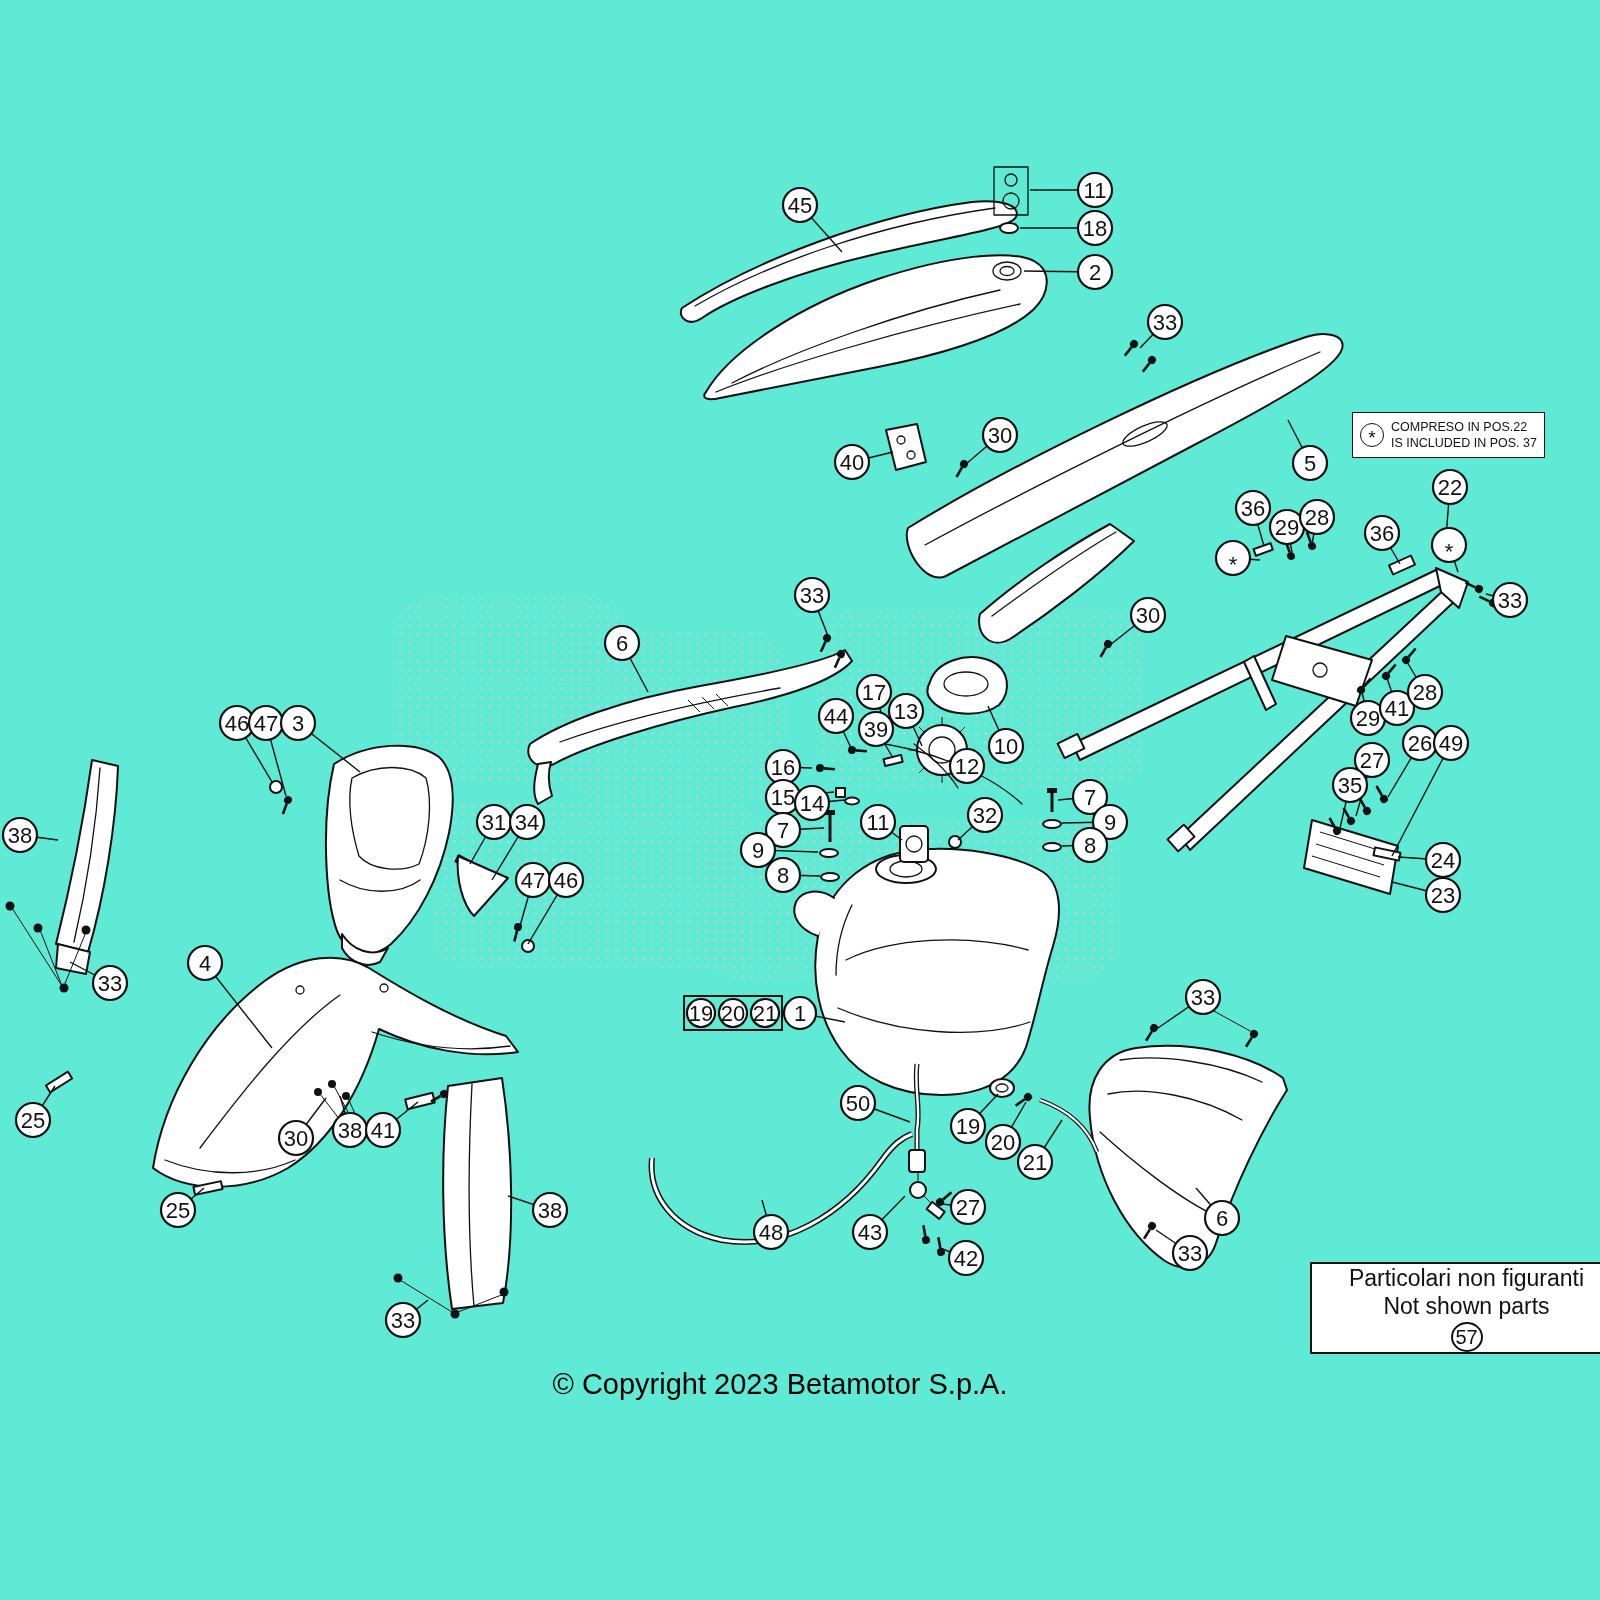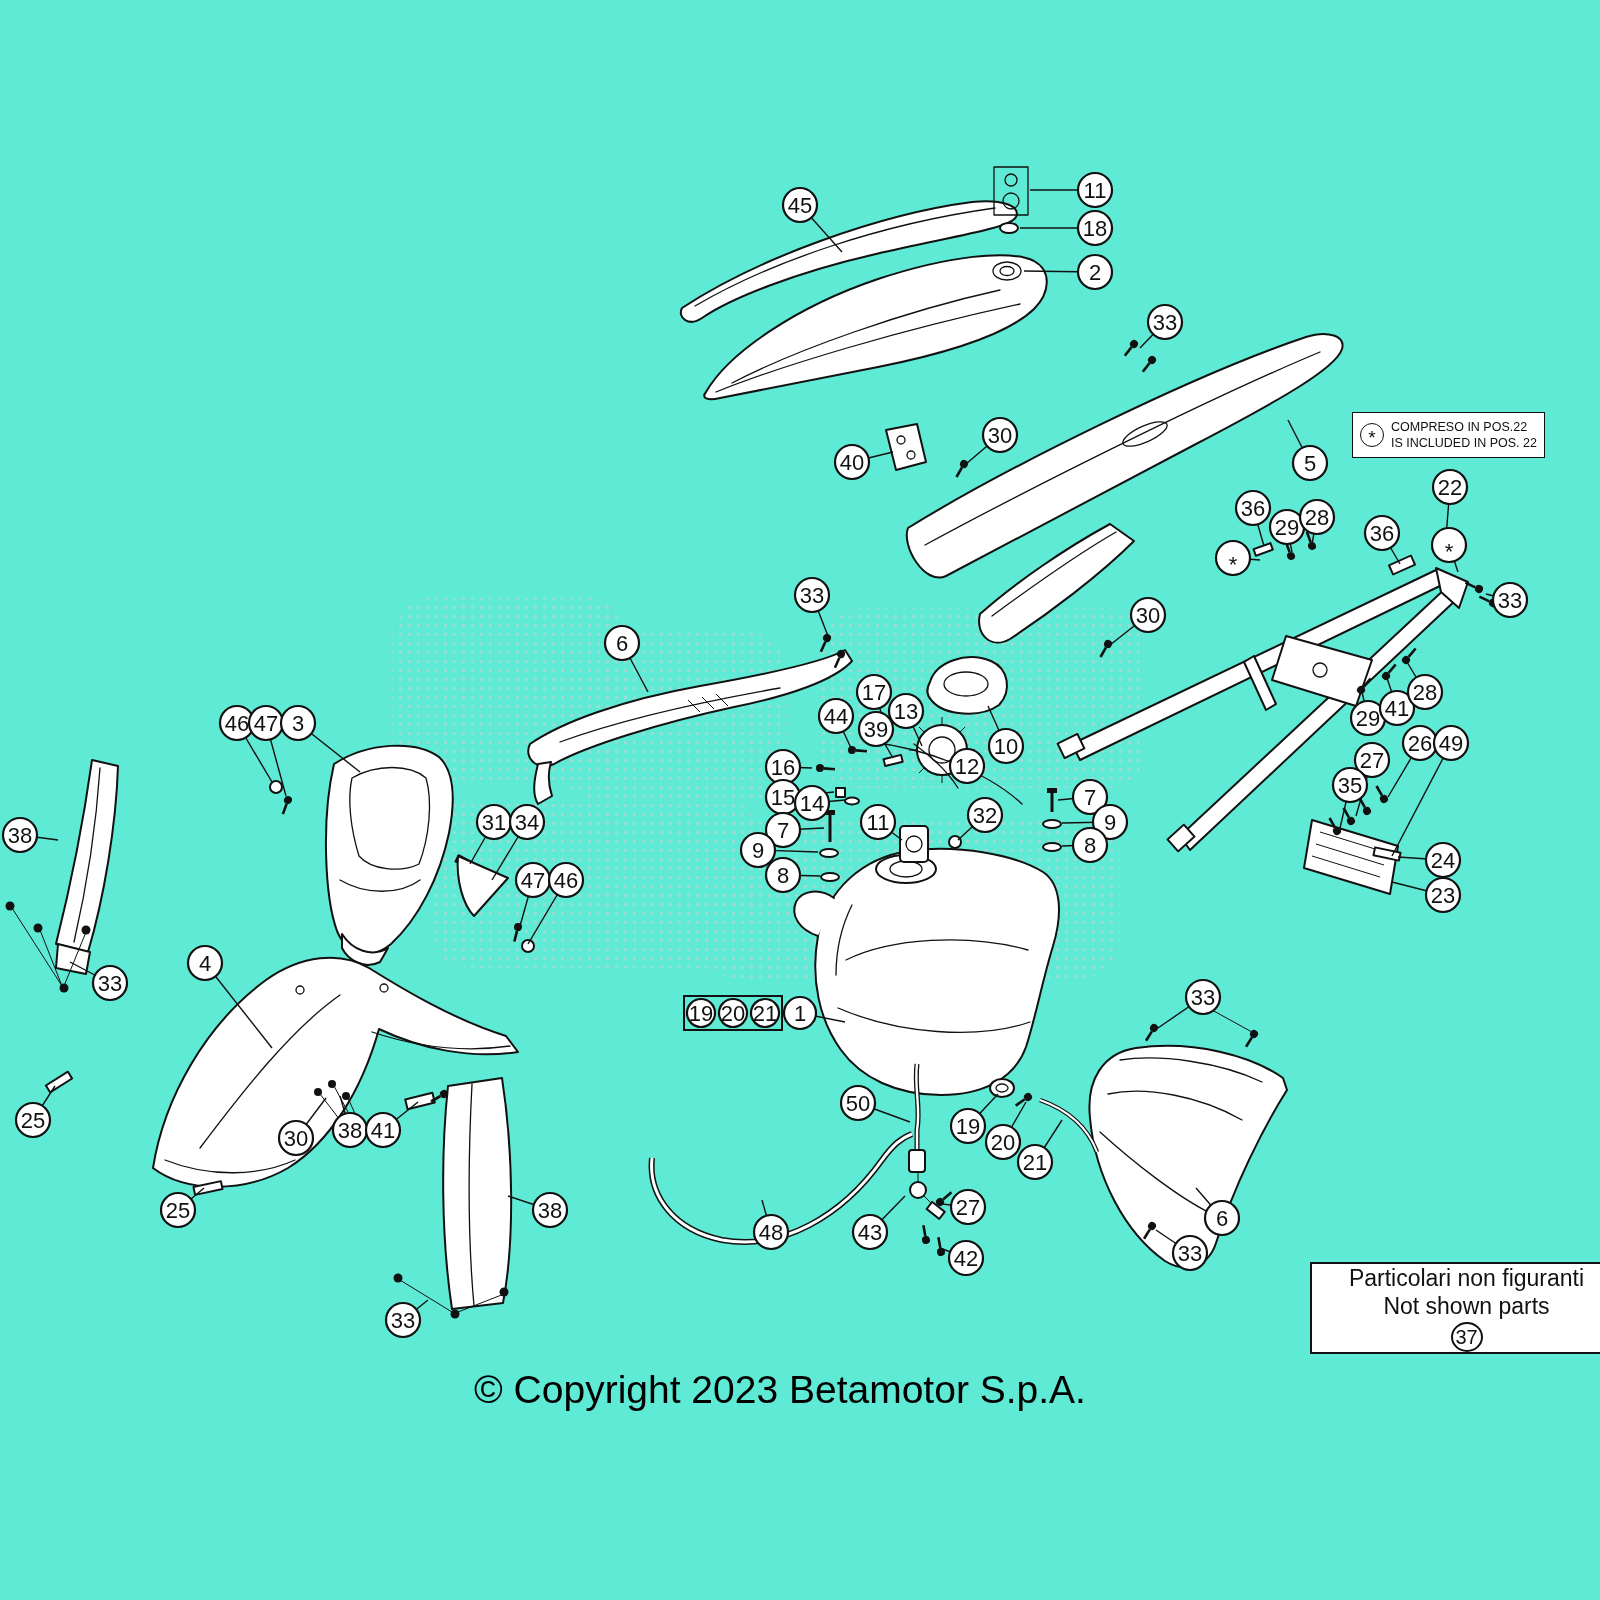--- a/index.html
+++ b/index.html
@@ -20,21 +20,21 @@
   .note-box{display:flex;align-items:center;gap:7px;padding:0 7px;border-width:1.5px;
             font-size:12.5px;line-height:1.3;font-weight:400;white-space:nowrap;}
   .star-badge{flex:0 0 auto;width:24px;height:24px;border:1.5px solid #111;border-radius:50%;
               display:flex;align-items:flex-start;justify-content:center;
               font-size:19px;line-height:1.1;padding-top:4px;}
   .notshown{display:flex;flex-direction:column;align-items:center;justify-content:center;
             font-size:23px;line-height:1.22;text-align:center;}
   .callout-badge{width:32px;height:32px;border:2px solid #111;border-radius:50%;
                  display:flex;align-items:center;justify-content:center;font-size:20px;margin-top:2px;}
   .copyright{position:absolute;left:400px;top:1368px;width:760px;text-align:center;
-             font-size:39px;color:#000;}
+             font-size:29px;color:#000;}
 </style>
 </head>
 <body>
 
 <div class="canvas">
 
   <svg class="diagram" viewBox="0 0 1600 1600">
     <defs>
       <pattern id="halftone" width="9" height="9" patternUnits="userSpaceOnUse">
         <circle cx="4.5" cy="4.5" r="1.7" fill="#cfcfcf"></circle>
@@ -656,25 +656,25 @@
           <circle cx="403" cy="1320" r="17"></circle>
           <text x="403" y="1328">33</text>
         </g>
       </g>
   </svg>
 
   <div class="overlay note-box" style="left:1352px;top:412px;width:193px;height:46px;">
     <span class="star-badge">*</span>
     <div>
       <div>COMPRESO IN POS.22</div>
-      <div>IS INCLUDED IN POS. 22</div>
+      <div>IS INCLUDED IN POS. 37</div>
     </div>
   </div>
 
   <div class="overlay notshown" style="left:1288px;top:1262px;width:313px;height:92px;margin-left:22px;">
     <div>Particolari non figuranti</div>
     <div>Not shown parts</div>
-    <span class="callout-badge">37</span>
+    <span class="callout-badge">57</span>
   </div>
 
   <div class="copyright">© Copyright 2023 Betamotor S.p.A.</div>
 
 </div>
 
 </body></html>

